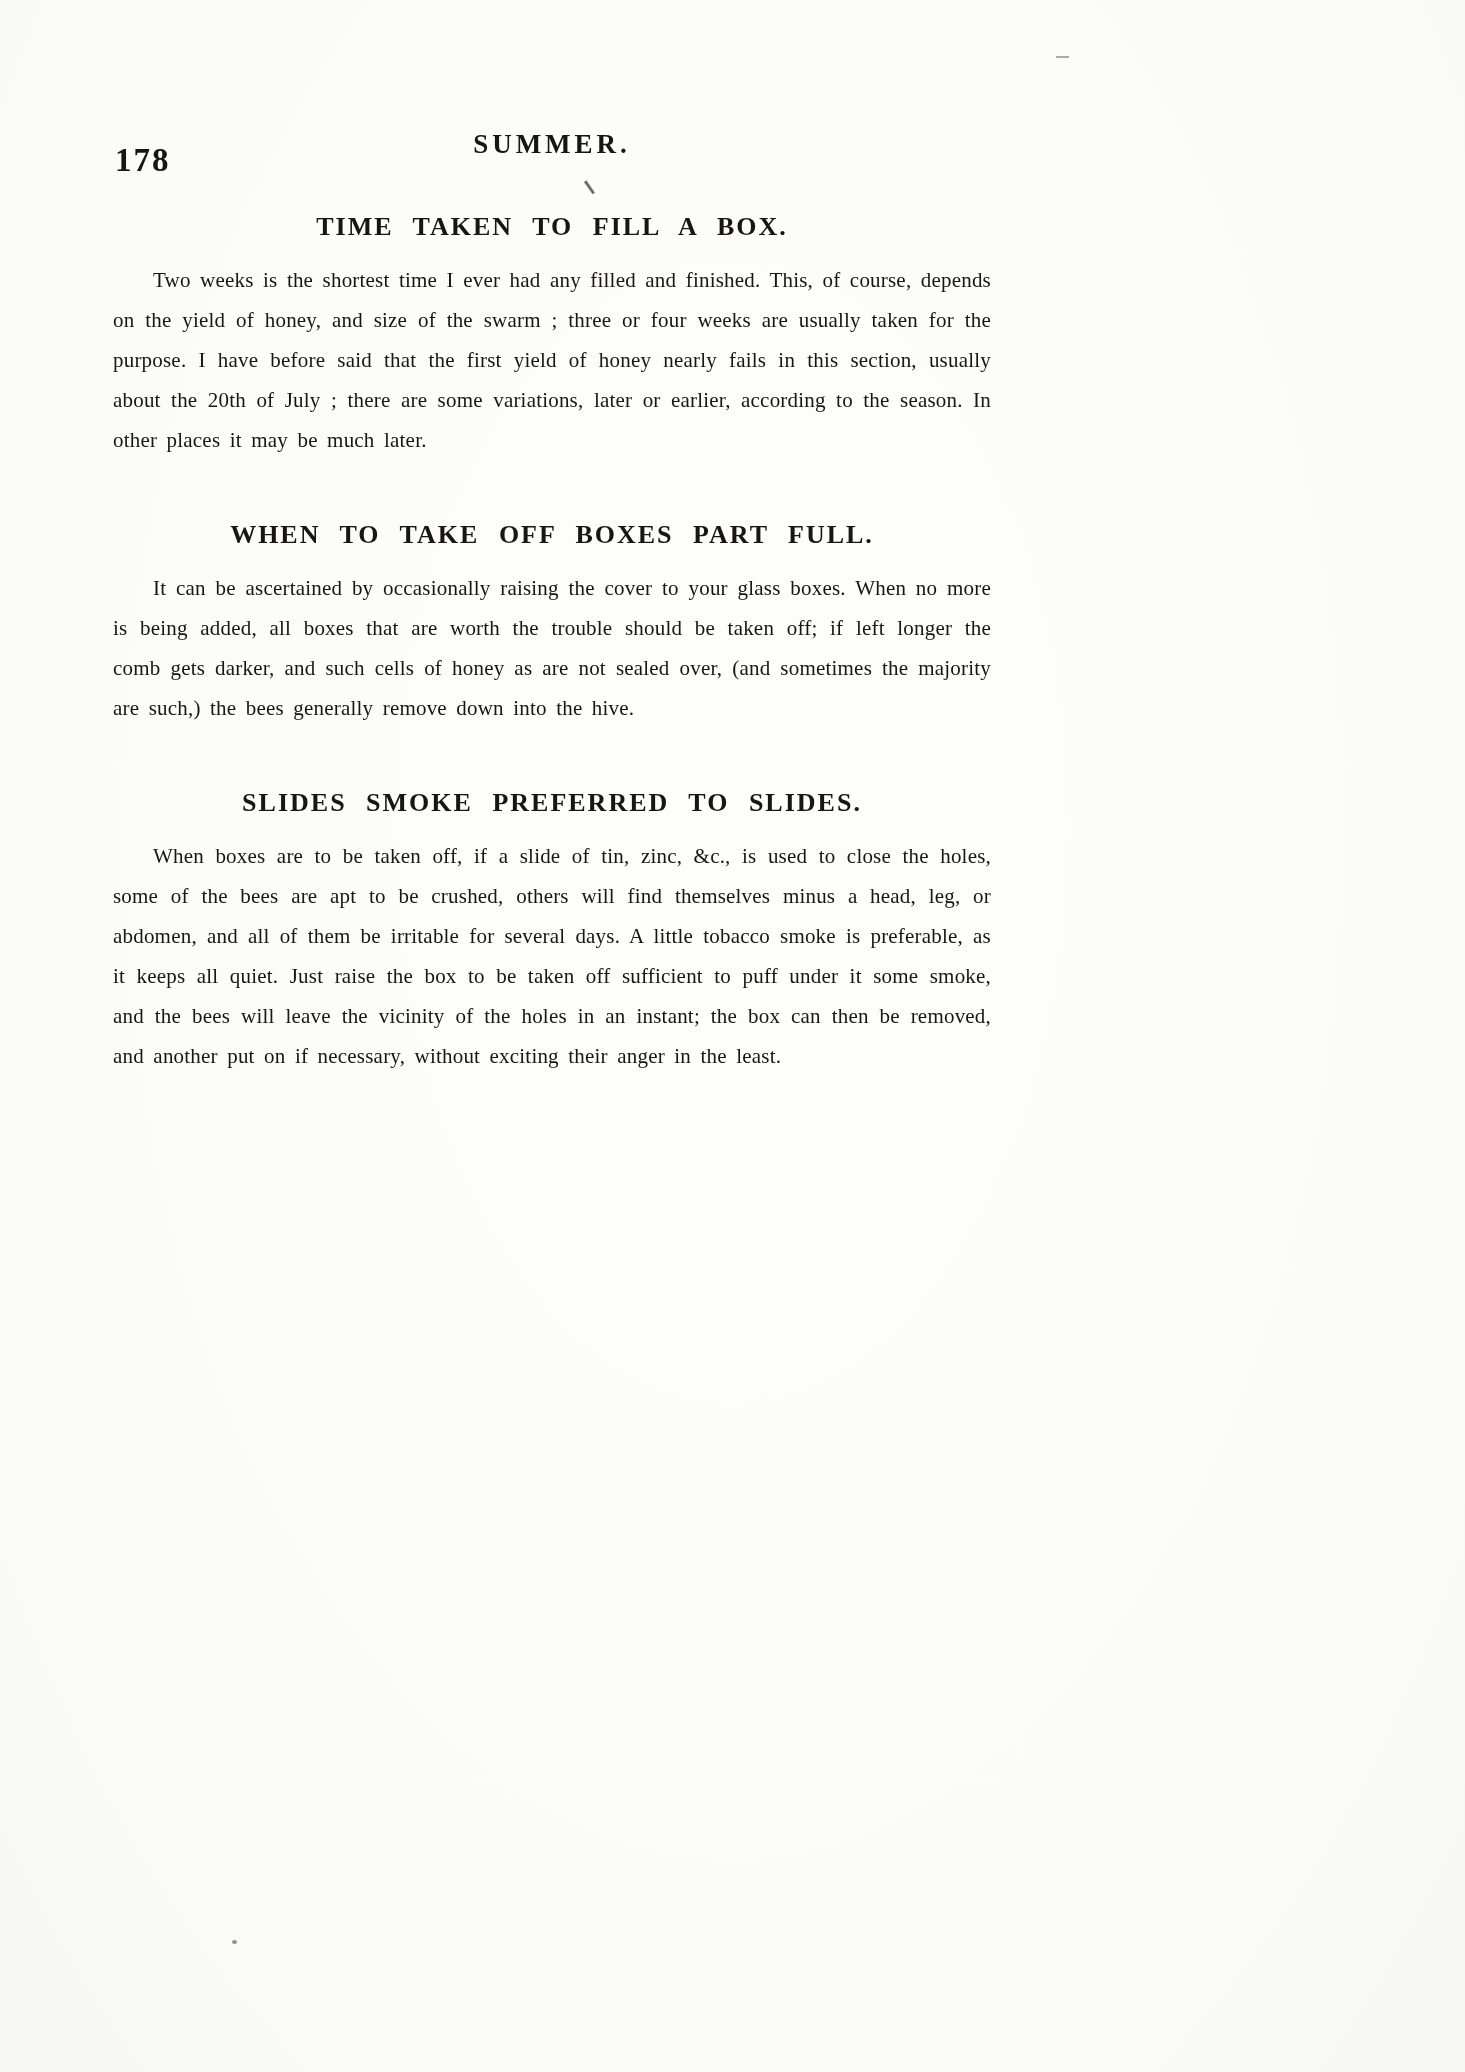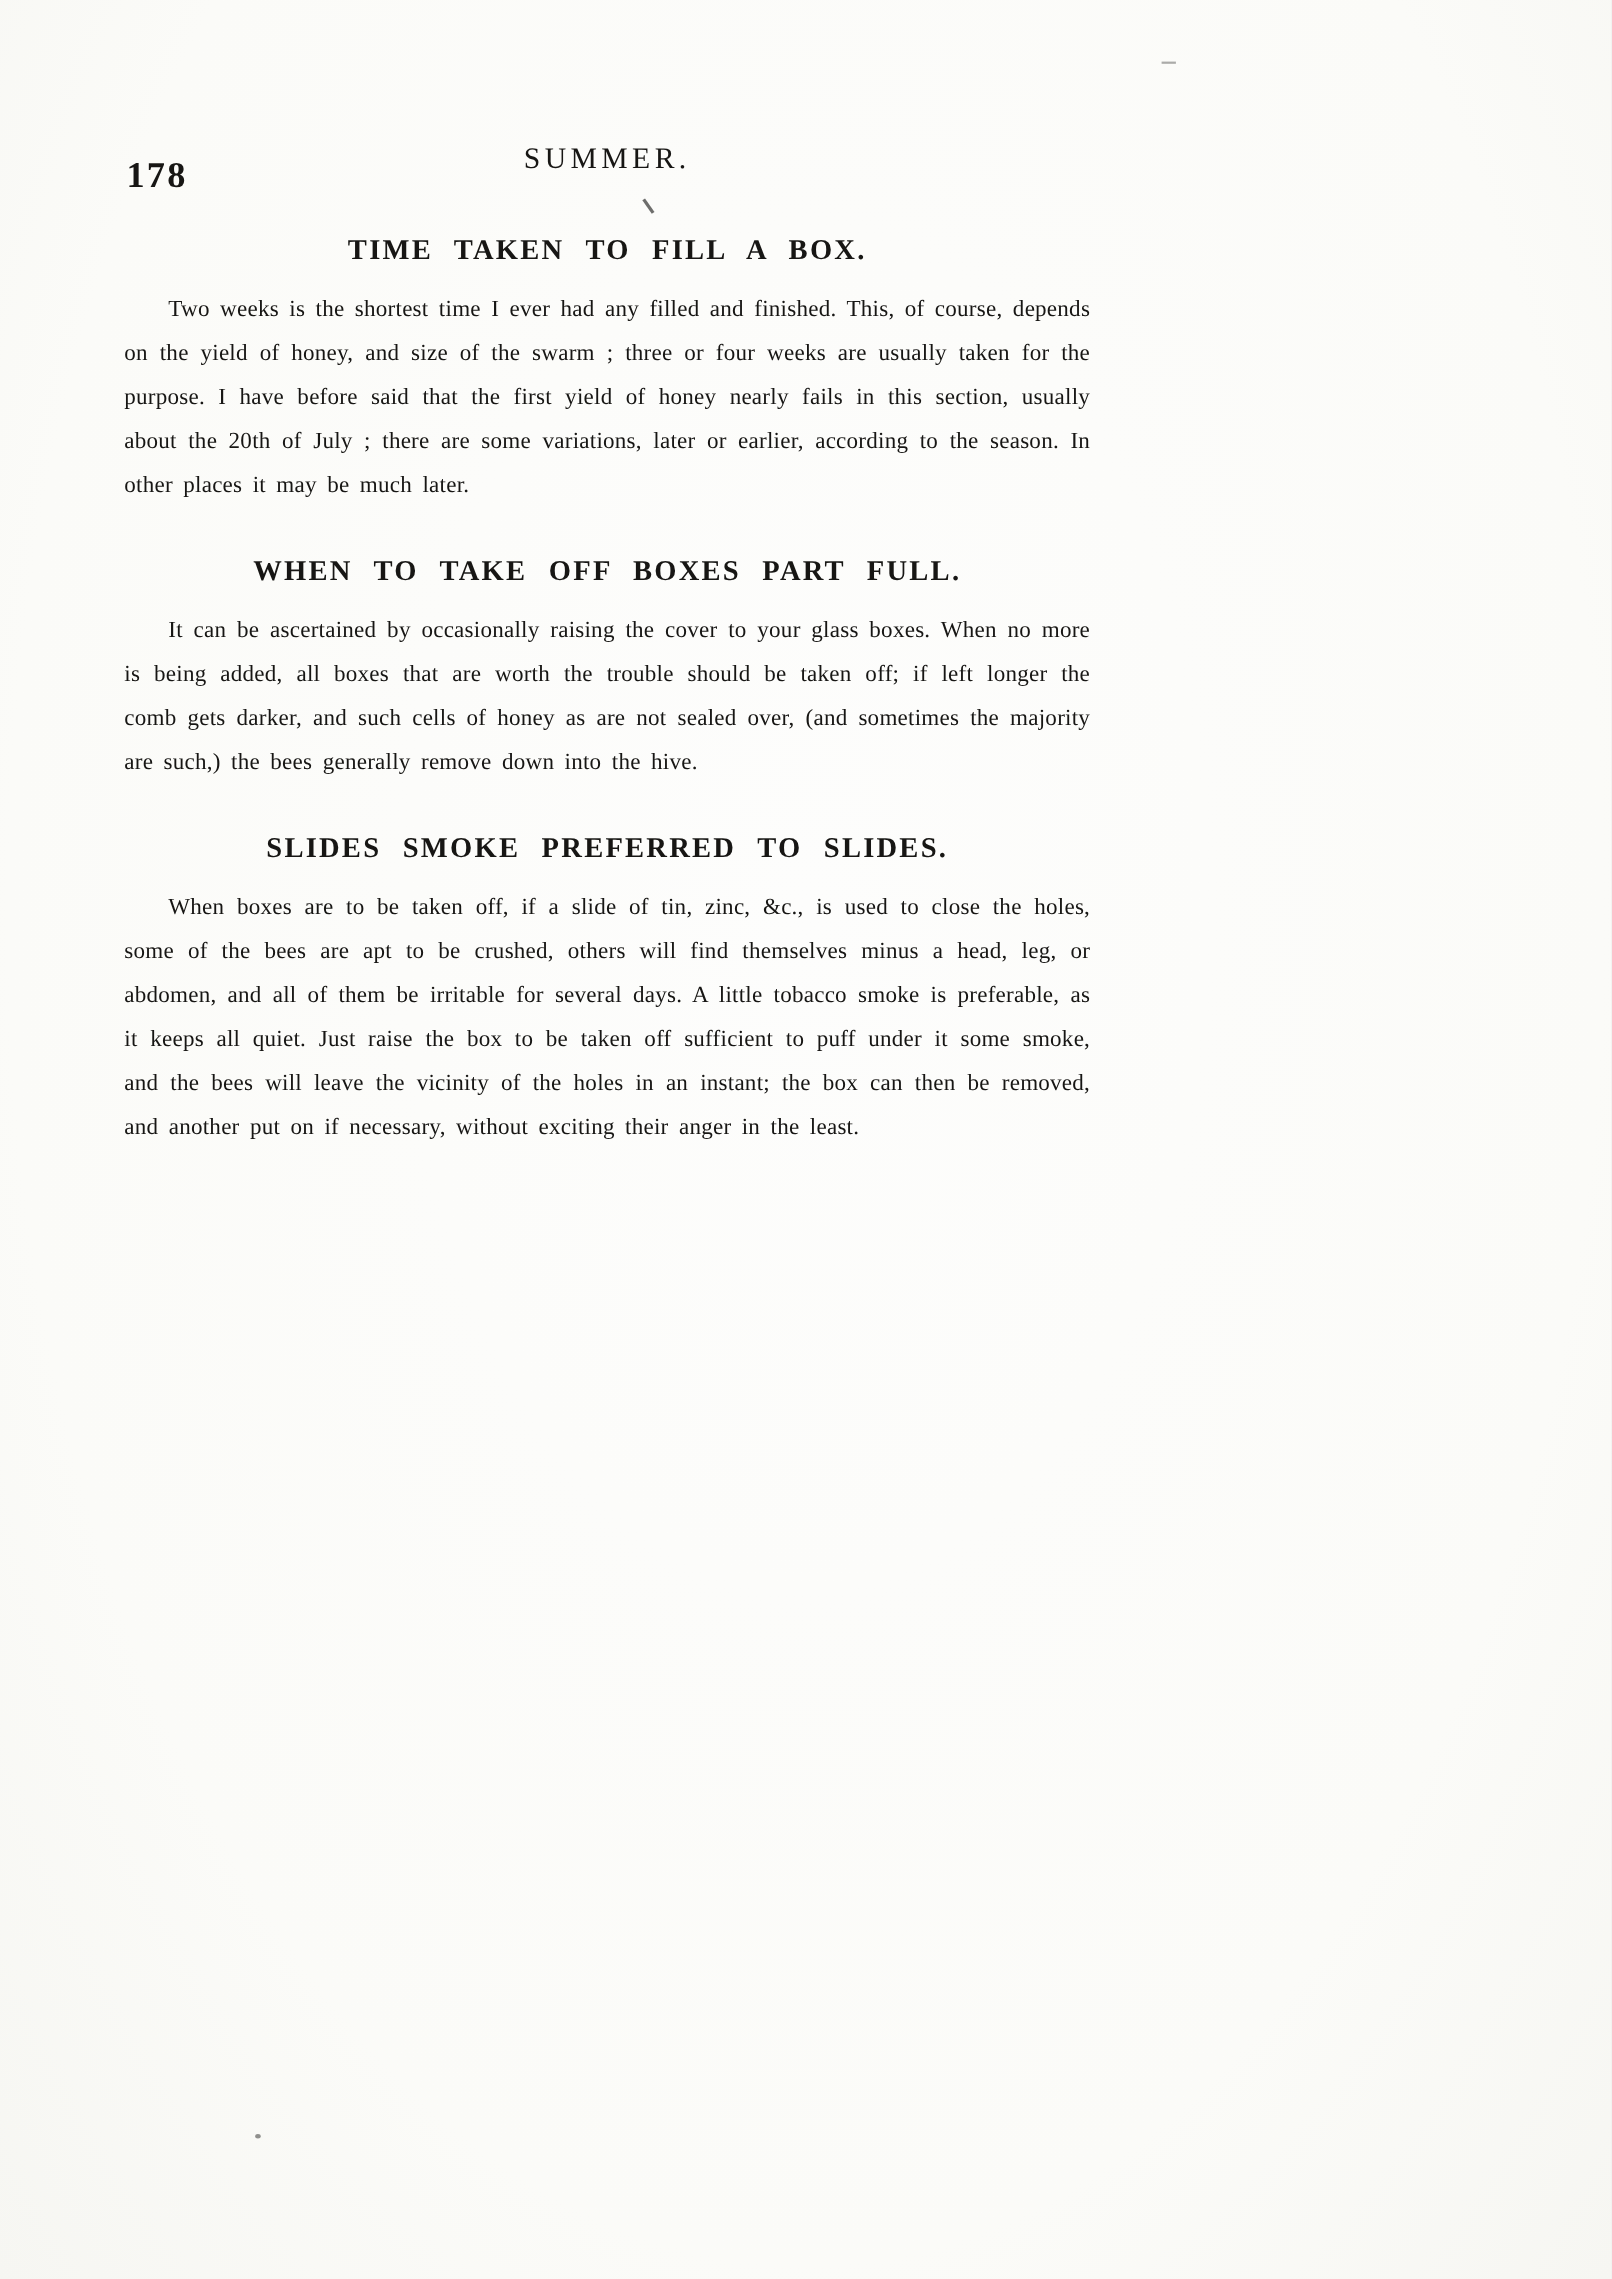--- a/index.html
+++ b/index.html
@@ -36,36 +36,36 @@
     font-weight: 700;
     letter-spacing: 2px;
   }
   .running-head {
     position: absolute;
     left: 0;
     right: 0;
     top: 3px;
     text-align: center;
     font-size: 27px;
-    font-weight: 400;
+    font-weight: 700;
     letter-spacing: 4px;
   }
   .section-heading {
     text-align: center;
     font-size: 26px;
     font-weight: 700;
     letter-spacing: 2px;
     word-spacing: 11px;
     margin: 0 0 18px 0;
   }
   section.first .section-heading {
     margin-top: 40px;
   }
   section.later .section-heading {
-    margin-top: 44px;
+    margin-top: 60px;
   }
   .body-text {
     margin: 0;
     font-size: 21px;
     line-height: 40px;
     text-align: justify;
     text-indent: 40px;
     word-spacing: 4px;
     letter-spacing: 0.2px;
   }

